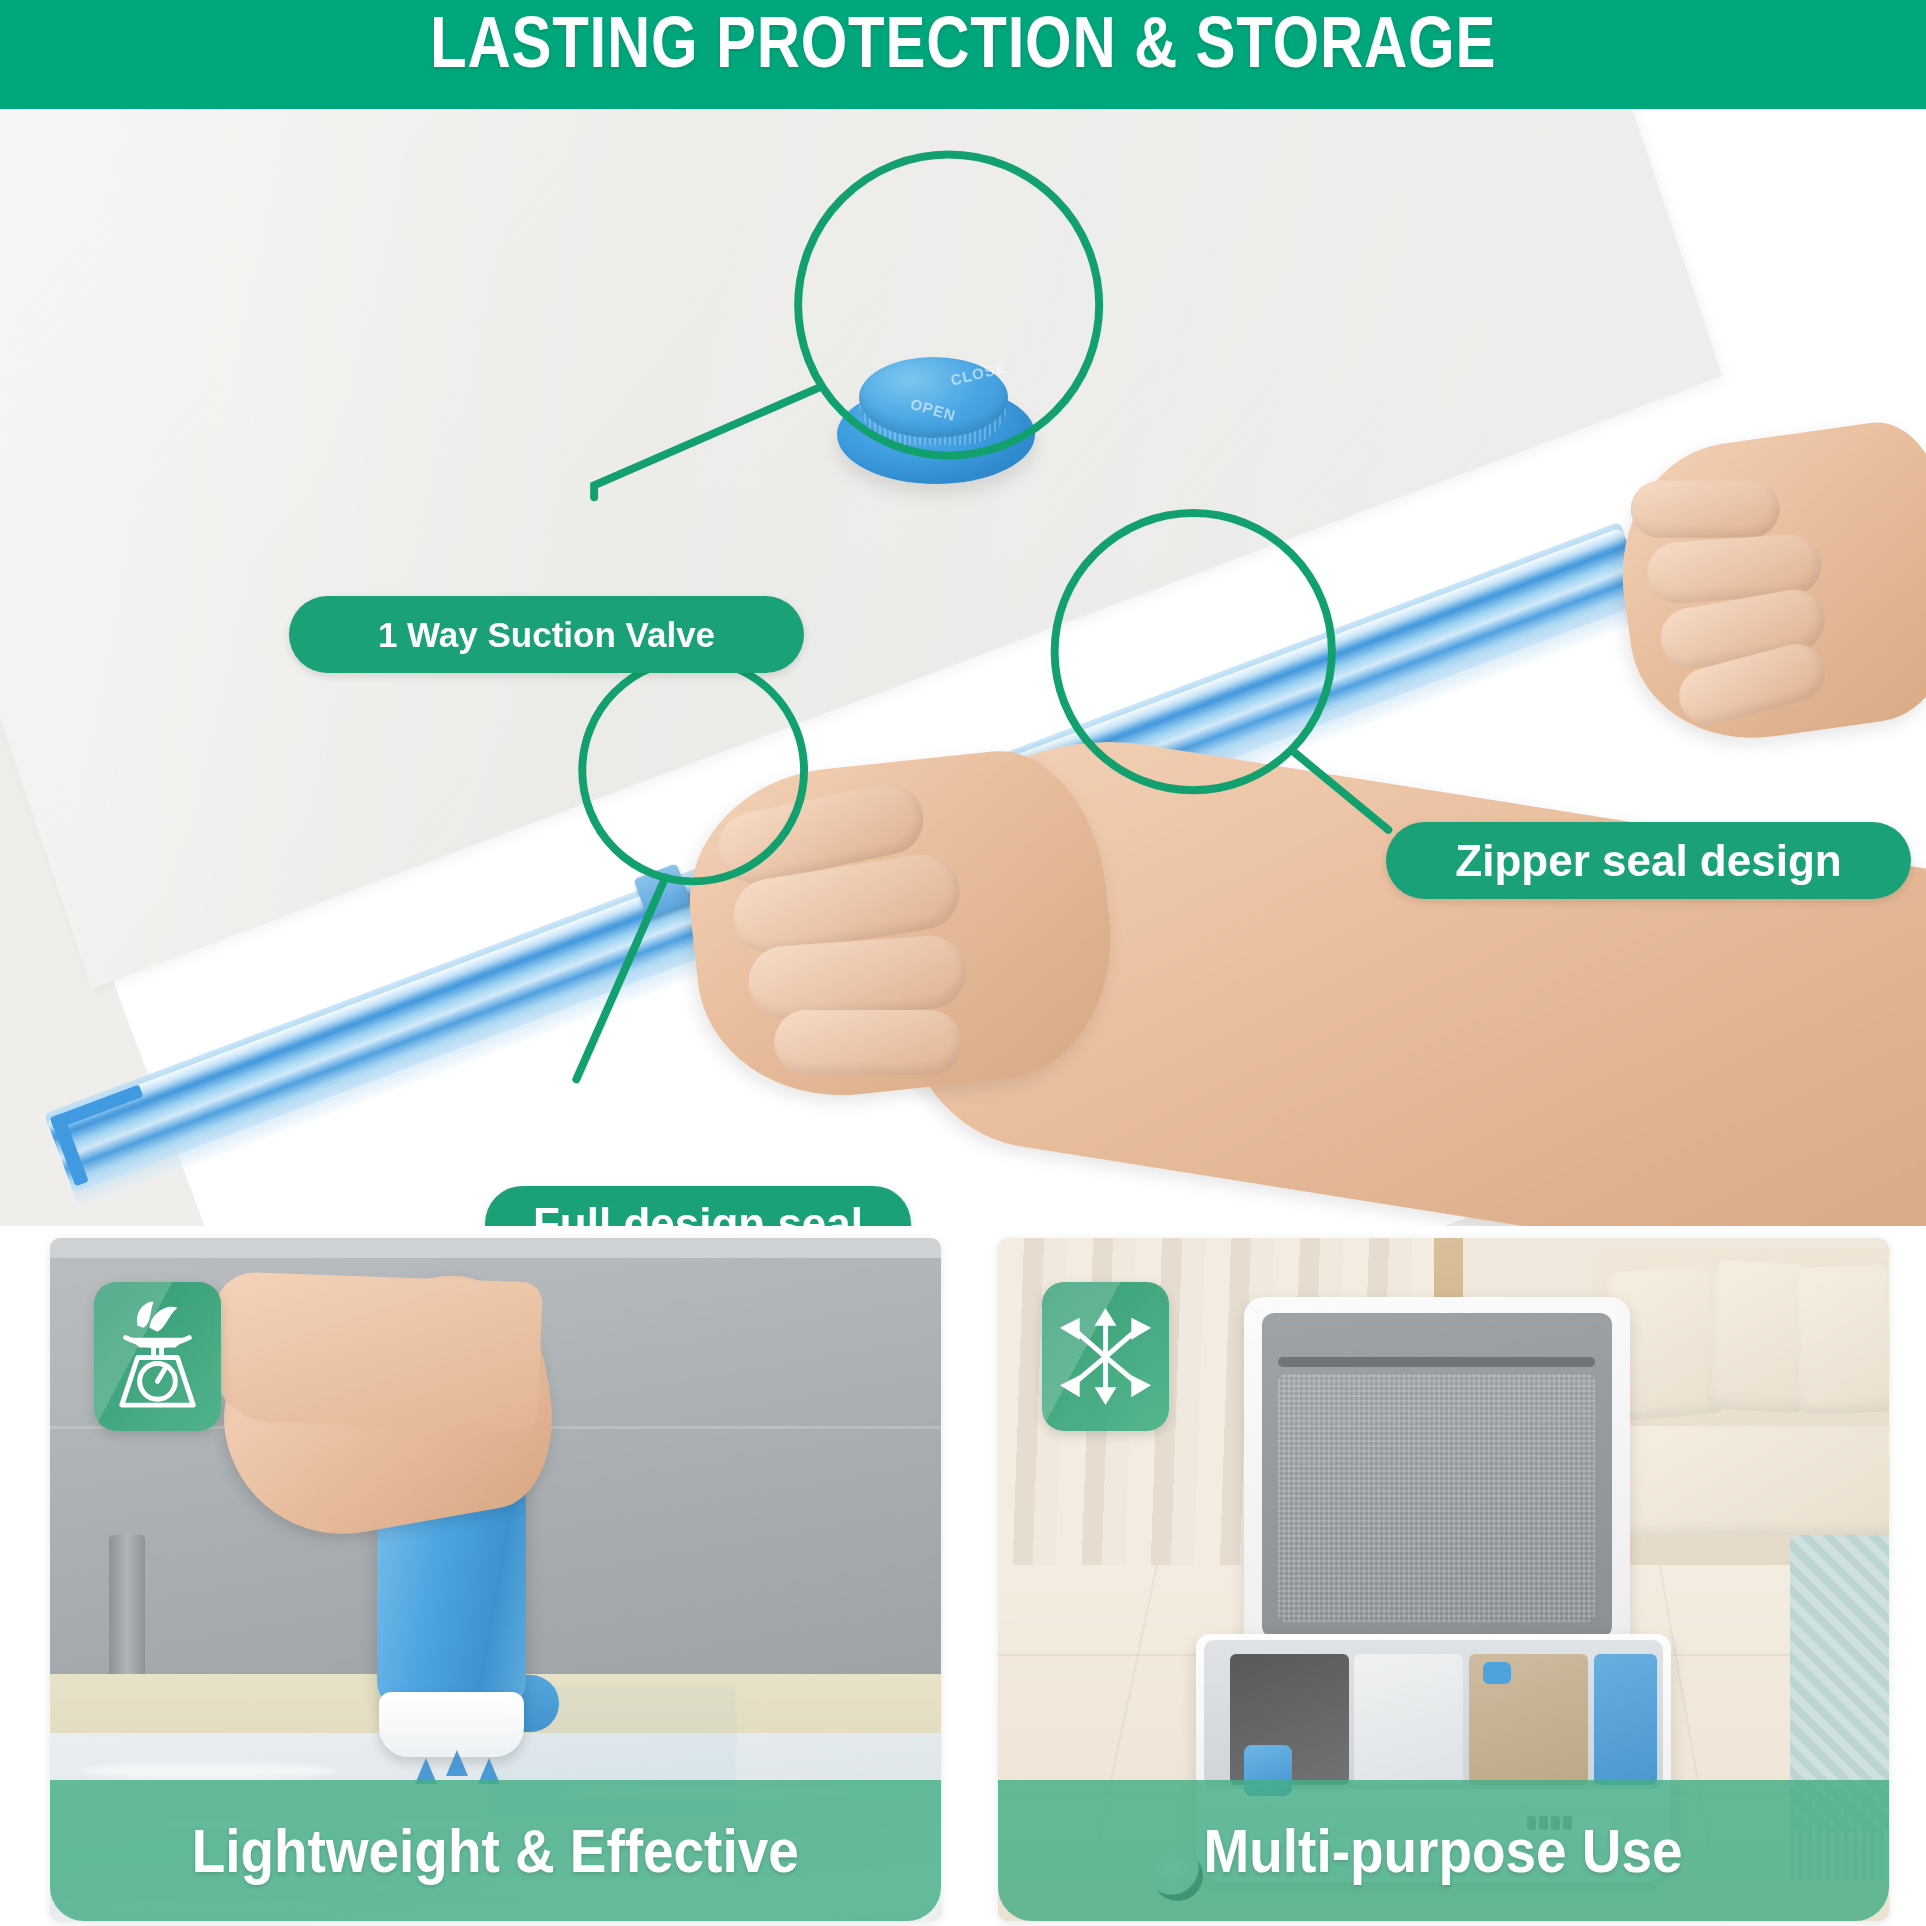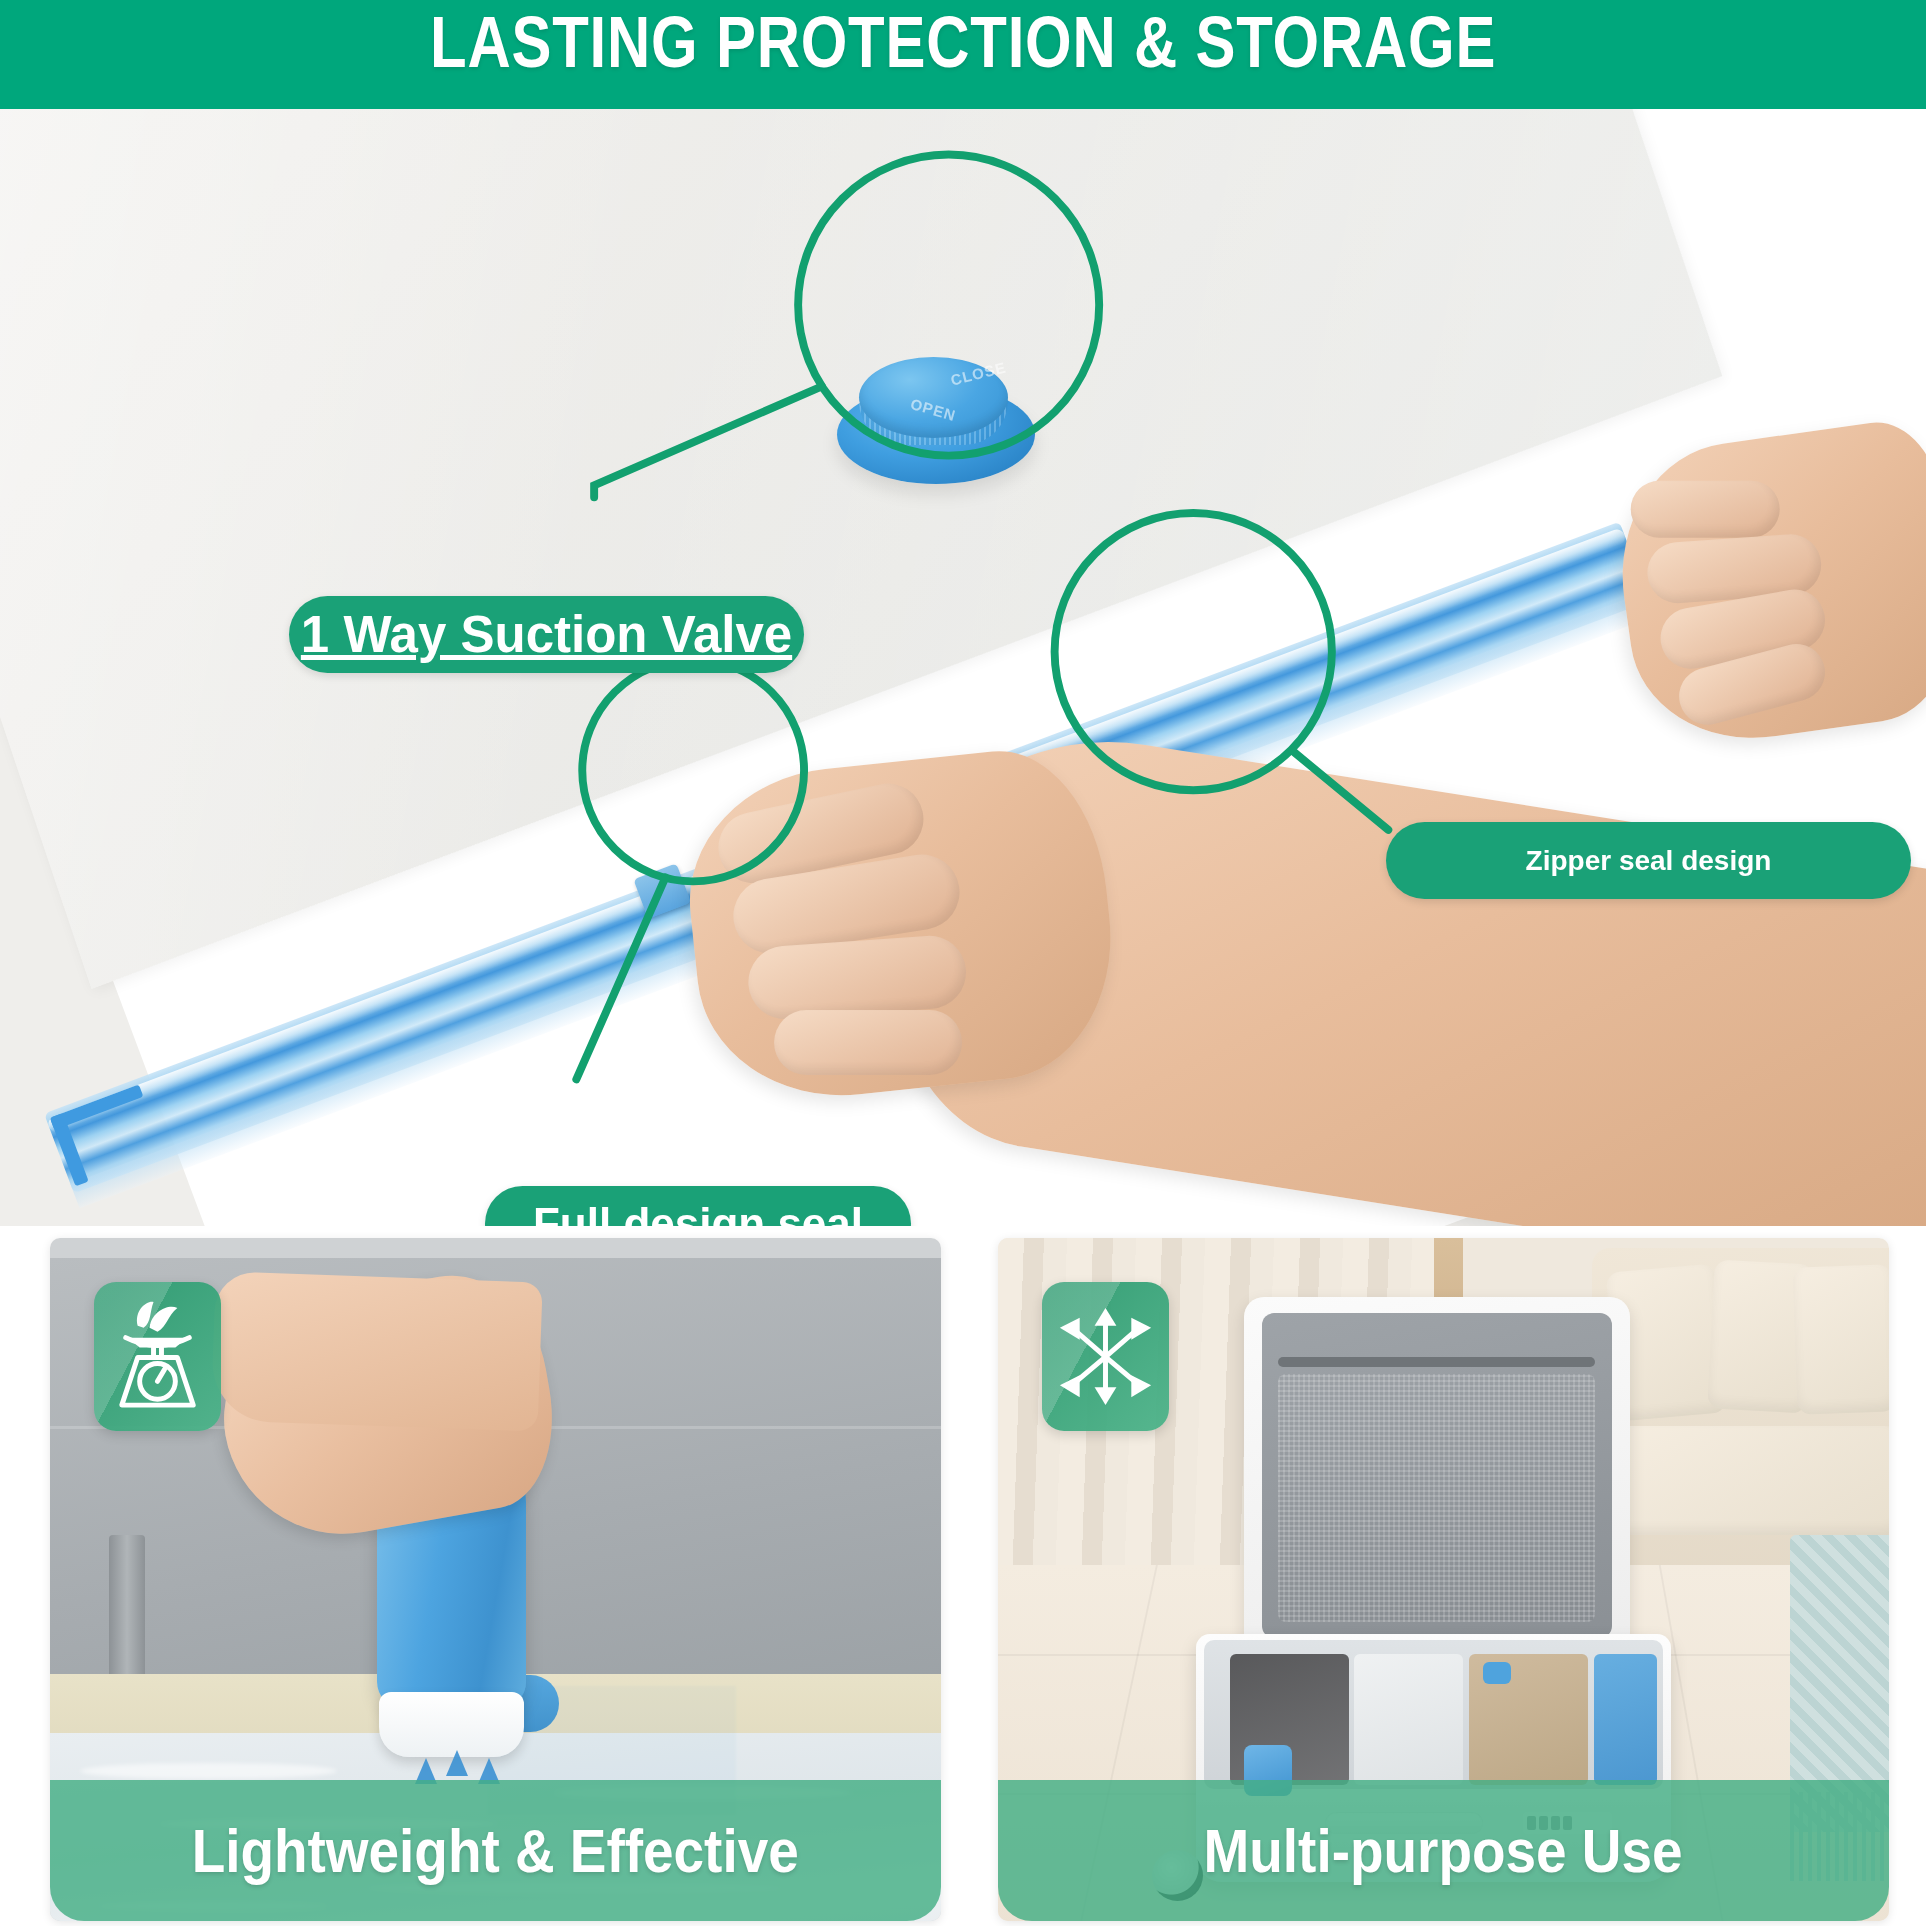--- a/index.html
+++ b/index.html
@@ -175,22 +175,22 @@
   .pill{
     position:absolute;
     background:#1aa177;
     color:#ffffff;
     border-radius:59px;
     display:flex;align-items:center;justify-content:center;
     font-weight:bold;
     white-space:nowrap;
     box-shadow:0 3px 9px rgba(0,0,0,0.12);
   }
-  .pill-valve{left:289px;top:487px;width:515px;height:77px;font-size:51px;text-decoration:underline;}
-  .pill-zipper{left:1386px;top:713px;width:525px;height:77px;font-size:28px;}
+  .pill-valve{left:289px;top:487px;width:515px;height:77px;font-size:35px;}
+  .pill-zipper{left:1386px;top:713px;width:525px;height:77px;font-size:44px;}
   .pill-full{left:485px;top:1077px;width:426px;height:75px;font-size:44px;}
 
   
   .panels{
     position:absolute;left:0;top:1238px;width:1927px;height:689px;
   }
   .panel{
     position:absolute;top:0;width:891px;height:683px;
     border-radius:10px;overflow:hidden;
     box-shadow:0 2px 10px rgba(0,0,0,0.10);

